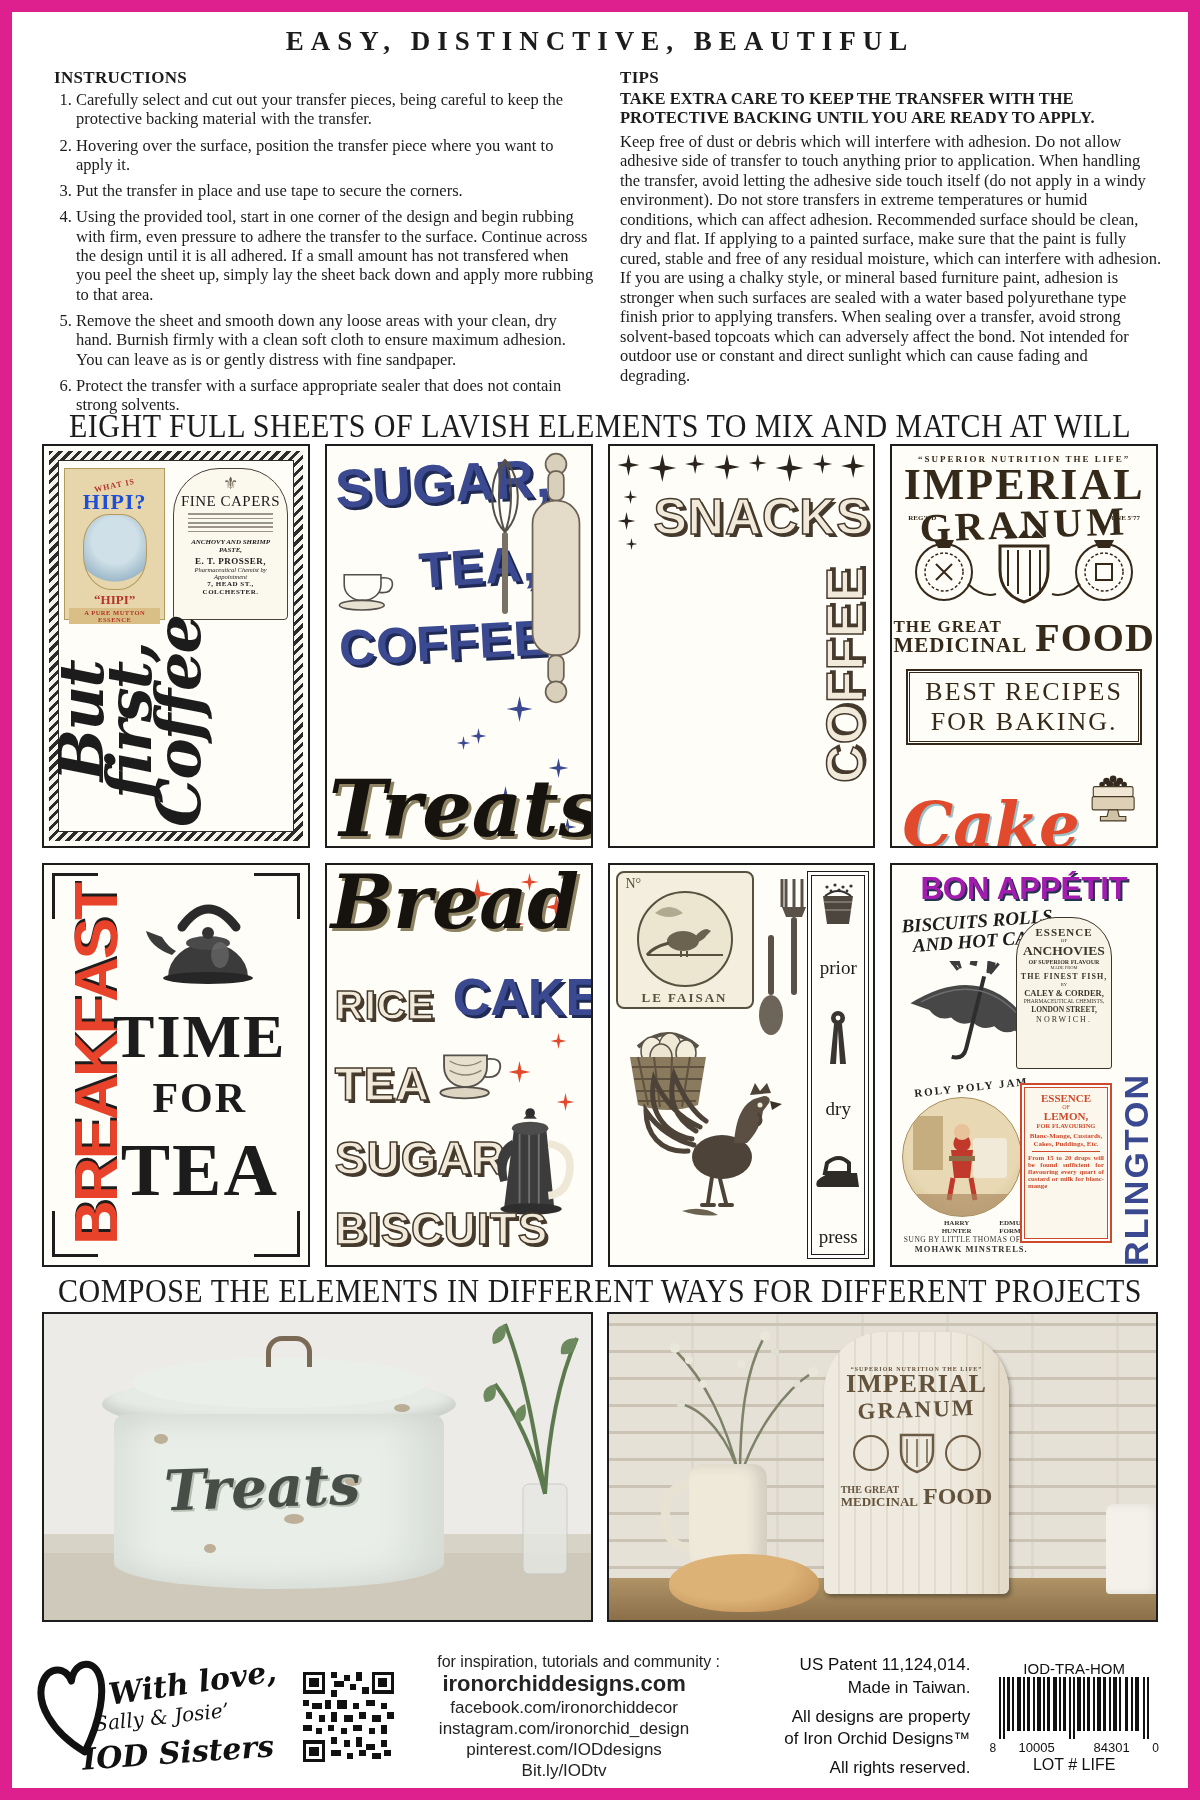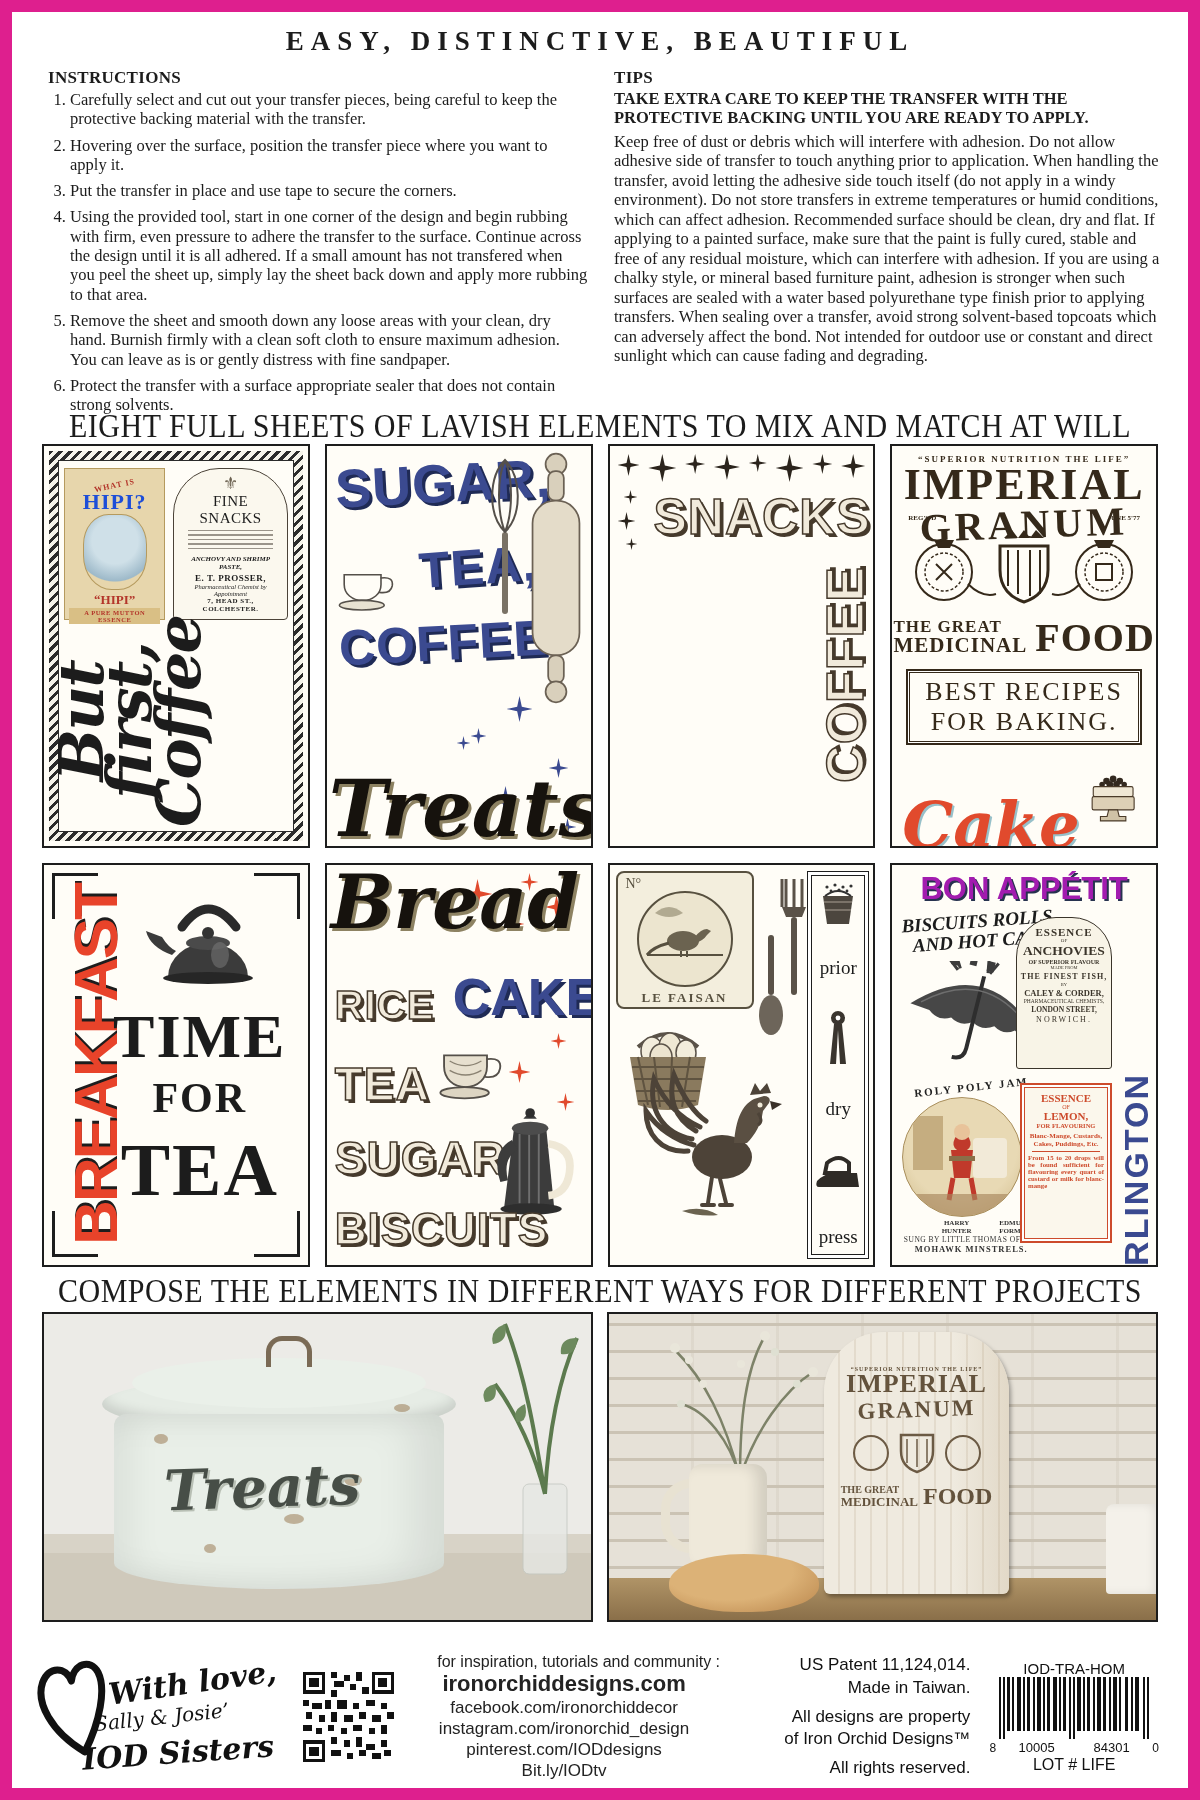--- a/index.html
+++ b/index.html
@@ -1,20 +1,20 @@
 <!DOCTYPE html>
 <html><head>
 <meta charset="utf-8">
 <style>
   html,body{margin:0;padding:0;background:#fff;}
   .page{position:relative;width:1200px;height:1800px;box-sizing:border-box;border:12px solid #de1f8e;background:#fff;font-family:"Liberation Serif",serif;color:#1c1c1c;overflow:hidden;}
   .abs{position:absolute;}
   
   .main-title{position:absolute;top:14px;left:0;right:0;text-align:center;font-size:27px;font-weight:bold;letter-spacing:7px;}
-  .columns{position:absolute;top:52px;left:36px;right:26px;display:flex;gap:26px;}
+  .columns{position:absolute;top:52px;left:42px;right:26px;display:flex;gap:26px;}
   .col-left{width:540px;}
   .col-right{flex:1;}
   .col-head{font-size:17px;font-weight:bold;margin:4px 0 2px 0;letter-spacing:.3px;}
   ol.instr{margin:2px 0 0 0;padding-left:22px;font-size:16.5px;line-height:1.17;}
   ol.instr li{margin-bottom:7px;}
   .tips-sub{font-size:16.5px;font-weight:bold;line-height:1.15;margin:2px 0 4px 0;}
   .tips-body{font-size:16.5px;line-height:1.18;margin:0;}
   
   .sec-head{position:absolute;left:0;right:0;text-align:center;font-size:30px;letter-spacing:.5px;transform:scale(1,1.15);font-weight:normal;}
   
@@ -166,21 +166,21 @@
       <div class="p1-labels">
         <div class="hipi">
           <span class="hipi-whatis">WHAT IS</span>
           <div class="hipi-title">HIPI?</div>
           <div class="hipi-girl"></div>
           <div class="hipi-quote">“HIPI”</div>
           <div class="hipi-sub">A PURE MUTTON ESSENCE</div>
         </div>
         <div class="capers">
           <div class="capers-crest">⚜</div>
-          <div class="capers-title">FINE SNACKS</div>
+          <div class="capers-title">FINE CAPERS</div>
           <div class="tiny-bars"></div>
           <div class="capers-prod">ANCHOVY AND SHRIMP PASTE,</div>
           <div class="capers-name">E. T. PROSSER,</div>
           <div class="capers-role">Pharmaceutical Chemist by Appointment</div>
           <div class="capers-addr">7, HEAD ST., COLCHESTER.</div>
         </div>
       </div>
       <div class="p1-script script">
         <span class="vert">But</span>
         <span class="vert">first,</span>

